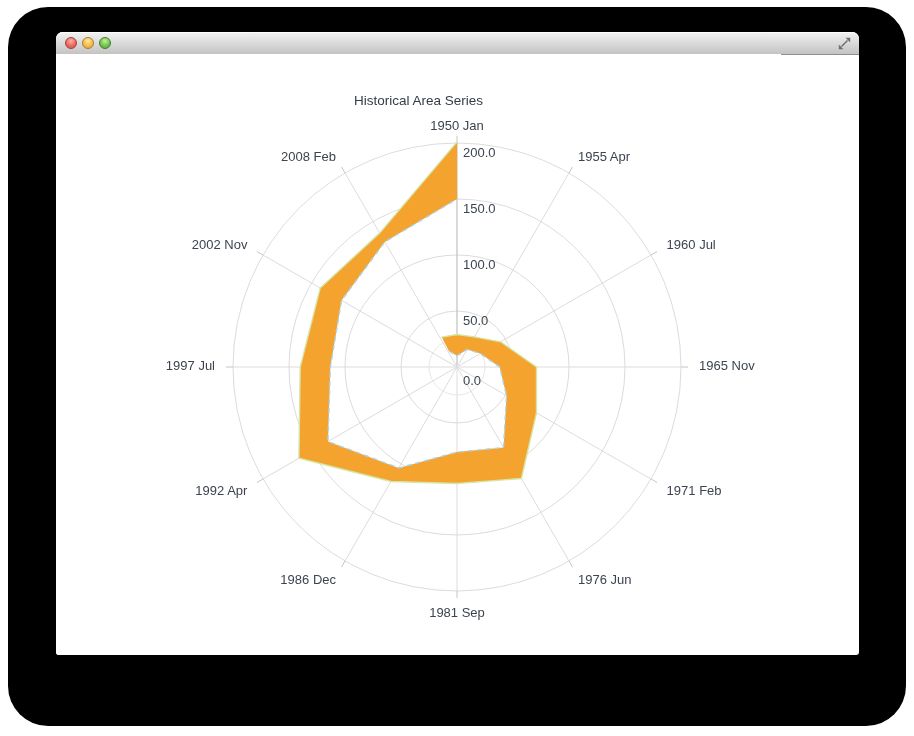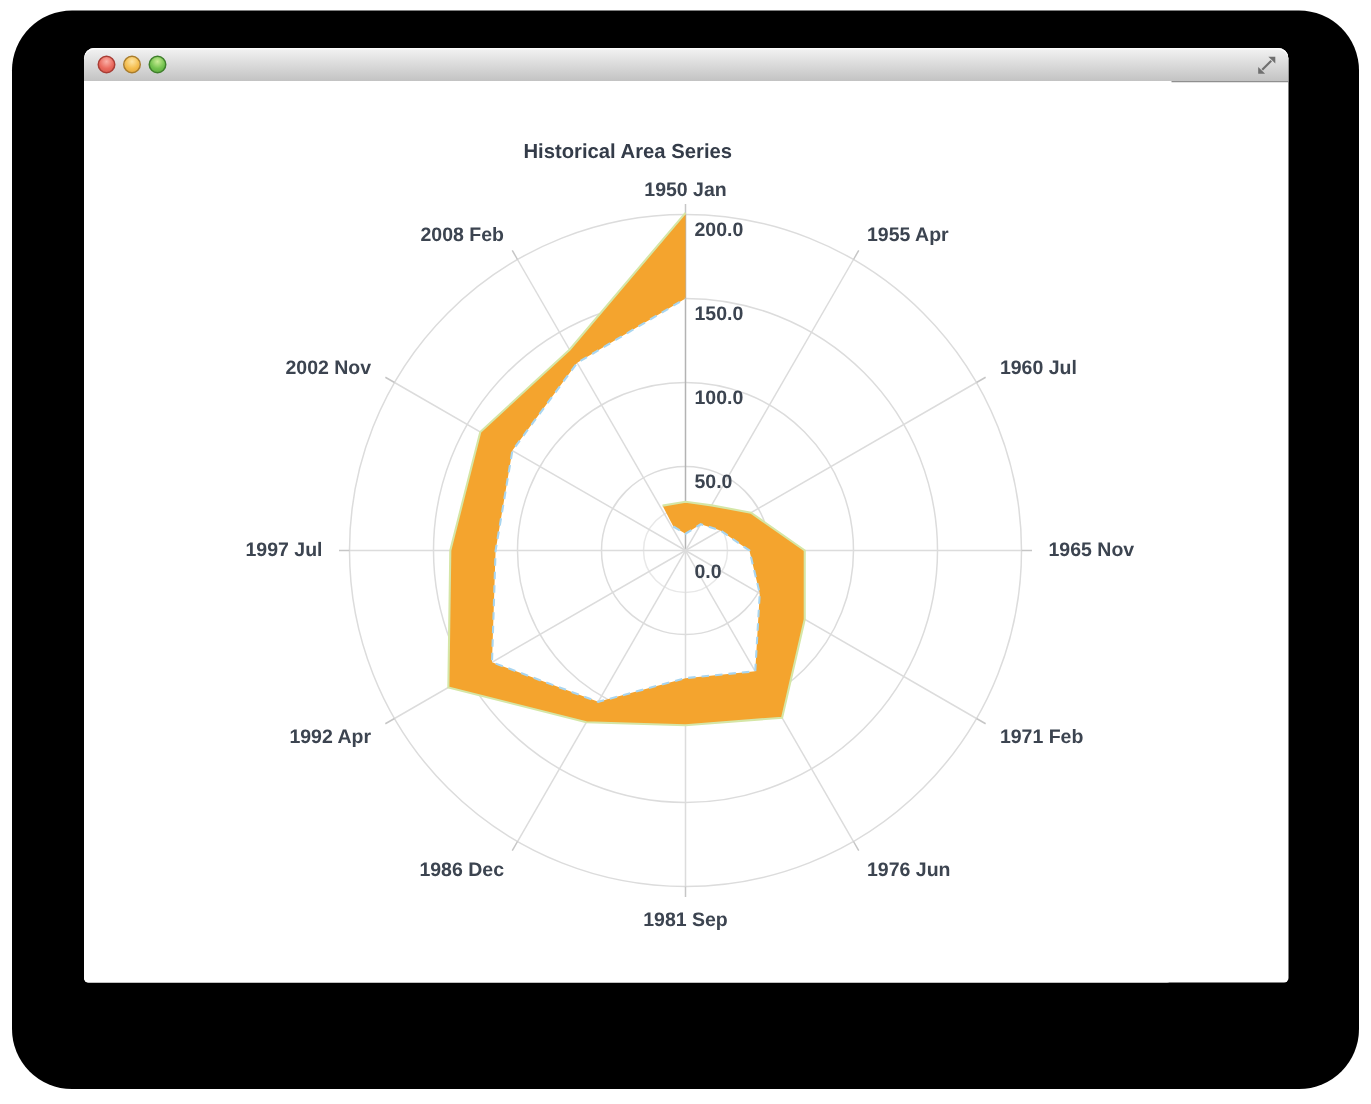--- a/index.html
+++ b/index.html
@@ -14,21 +14,21 @@
        background:linear-gradient(#f3f3f3,#d6d6d6 60%,#c3c3c3);
        border-bottom:1px solid #8f8f8f;border-radius:7px 7px 0 0;
        box-shadow:inset 0 1px 0 #fdfdfd;}
   .lights{position:absolute;left:9px;top:5px;display:flex;gap:5px;}
   .light{width:12px;height:12px;border-radius:50%;box-sizing:border-box;}
   .light.close{background:radial-gradient(circle at 50% 30%,#fbb1a8,#ea6a5e 55%,#d0554a);border:1px solid #a83d35;}
   .light.minimize{background:radial-gradient(circle at 50% 30%,#fde5a4,#f4bd4d 55%,#dfa23c);border:1px solid #a97c2a;}
   .light.zoom{background:radial-gradient(circle at 50% 30%,#c9ec94,#74c34f 55%,#58a63c);border:1px solid #3f7f2c;}
   .resize-btn{position:absolute;right:7px;top:4px;width:15px;height:15px;}
   .window-content{position:absolute;left:0;top:22px;width:725px;height:601px;
-       background:#fff;overflow:hidden;border-radius:0 0 3px 3px;font-weight:bold;}
+       background:#fff;overflow:hidden;border-radius:0 0 3px 3px;}
   .chart-title{position:absolute;left:0;top:39px;width:100%;text-align:center;
        font-size:13.5px;color:#343c49;}
   .polar-svg{position:absolute;left:0;top:0;}
   .polar-svg text{font-family:"Liberation Sans", sans-serif;}
 </style>
 </head>
 <body>
 
 <div class="shadow-blob"></div>
 

